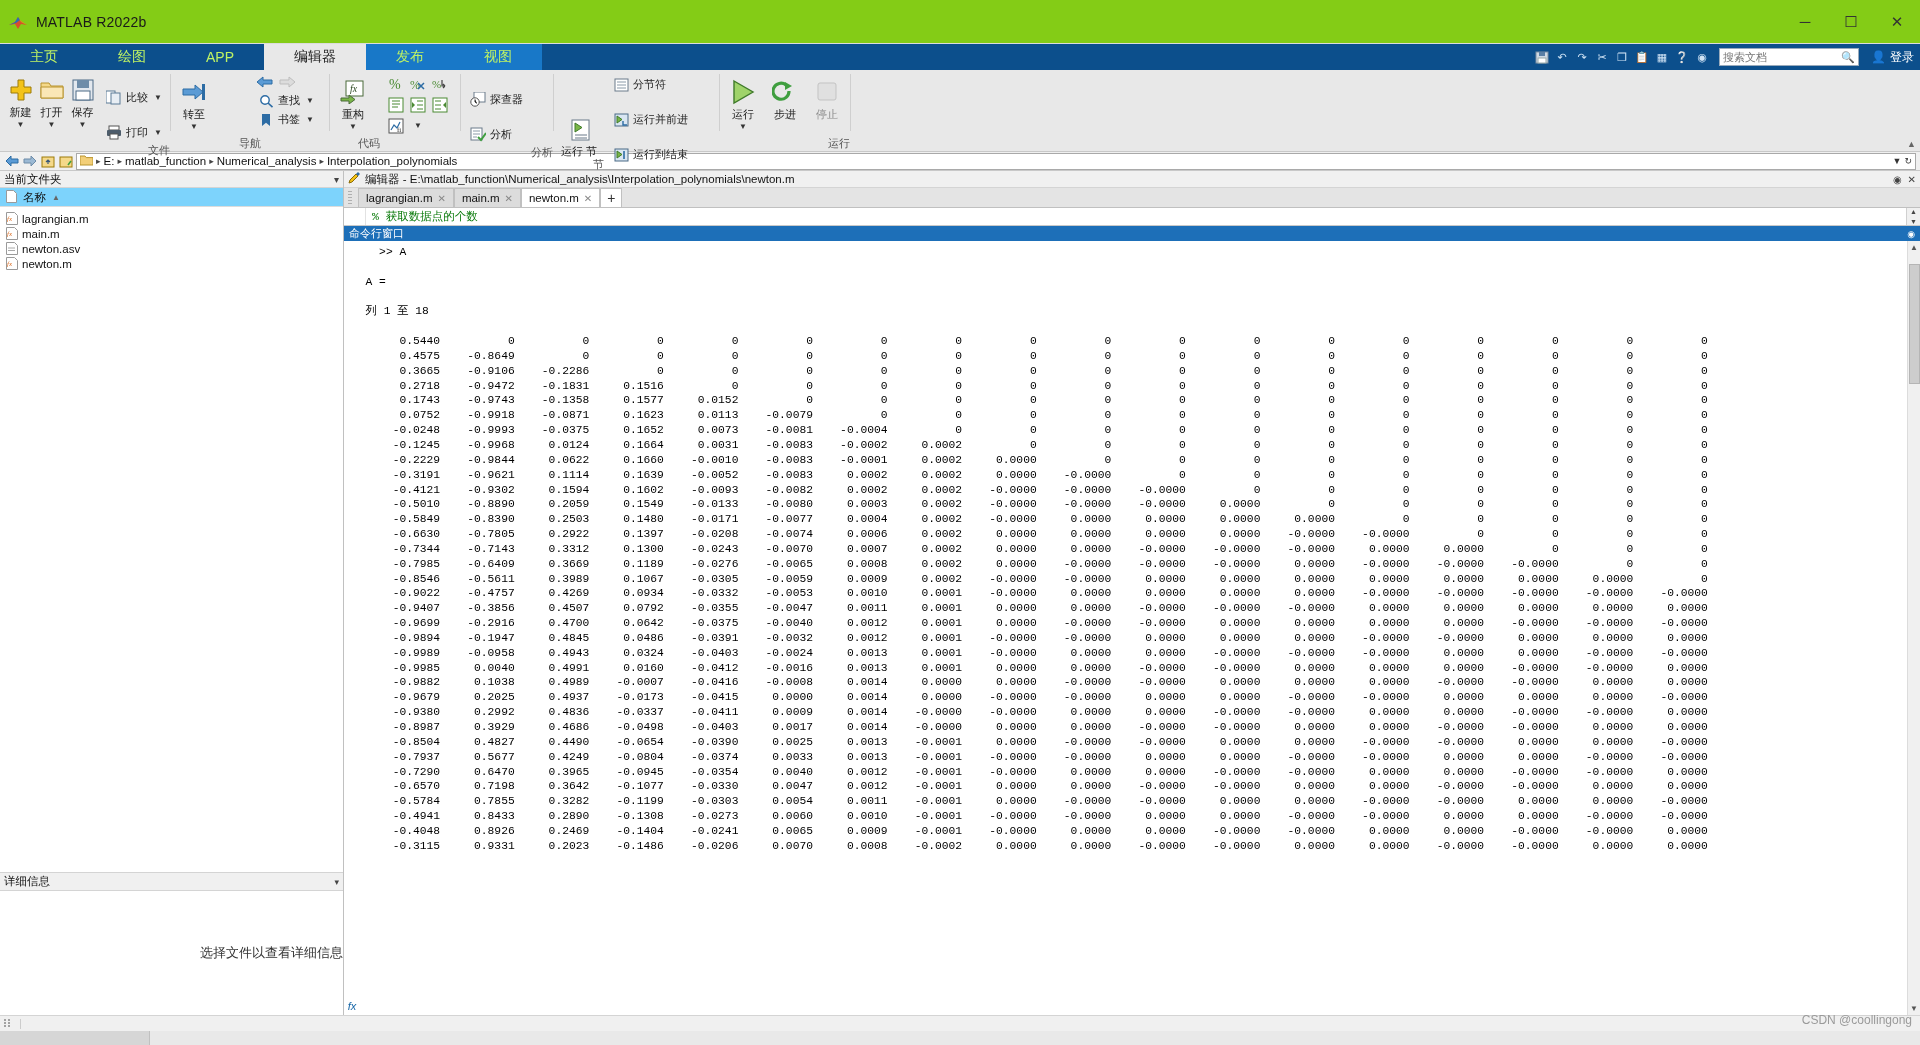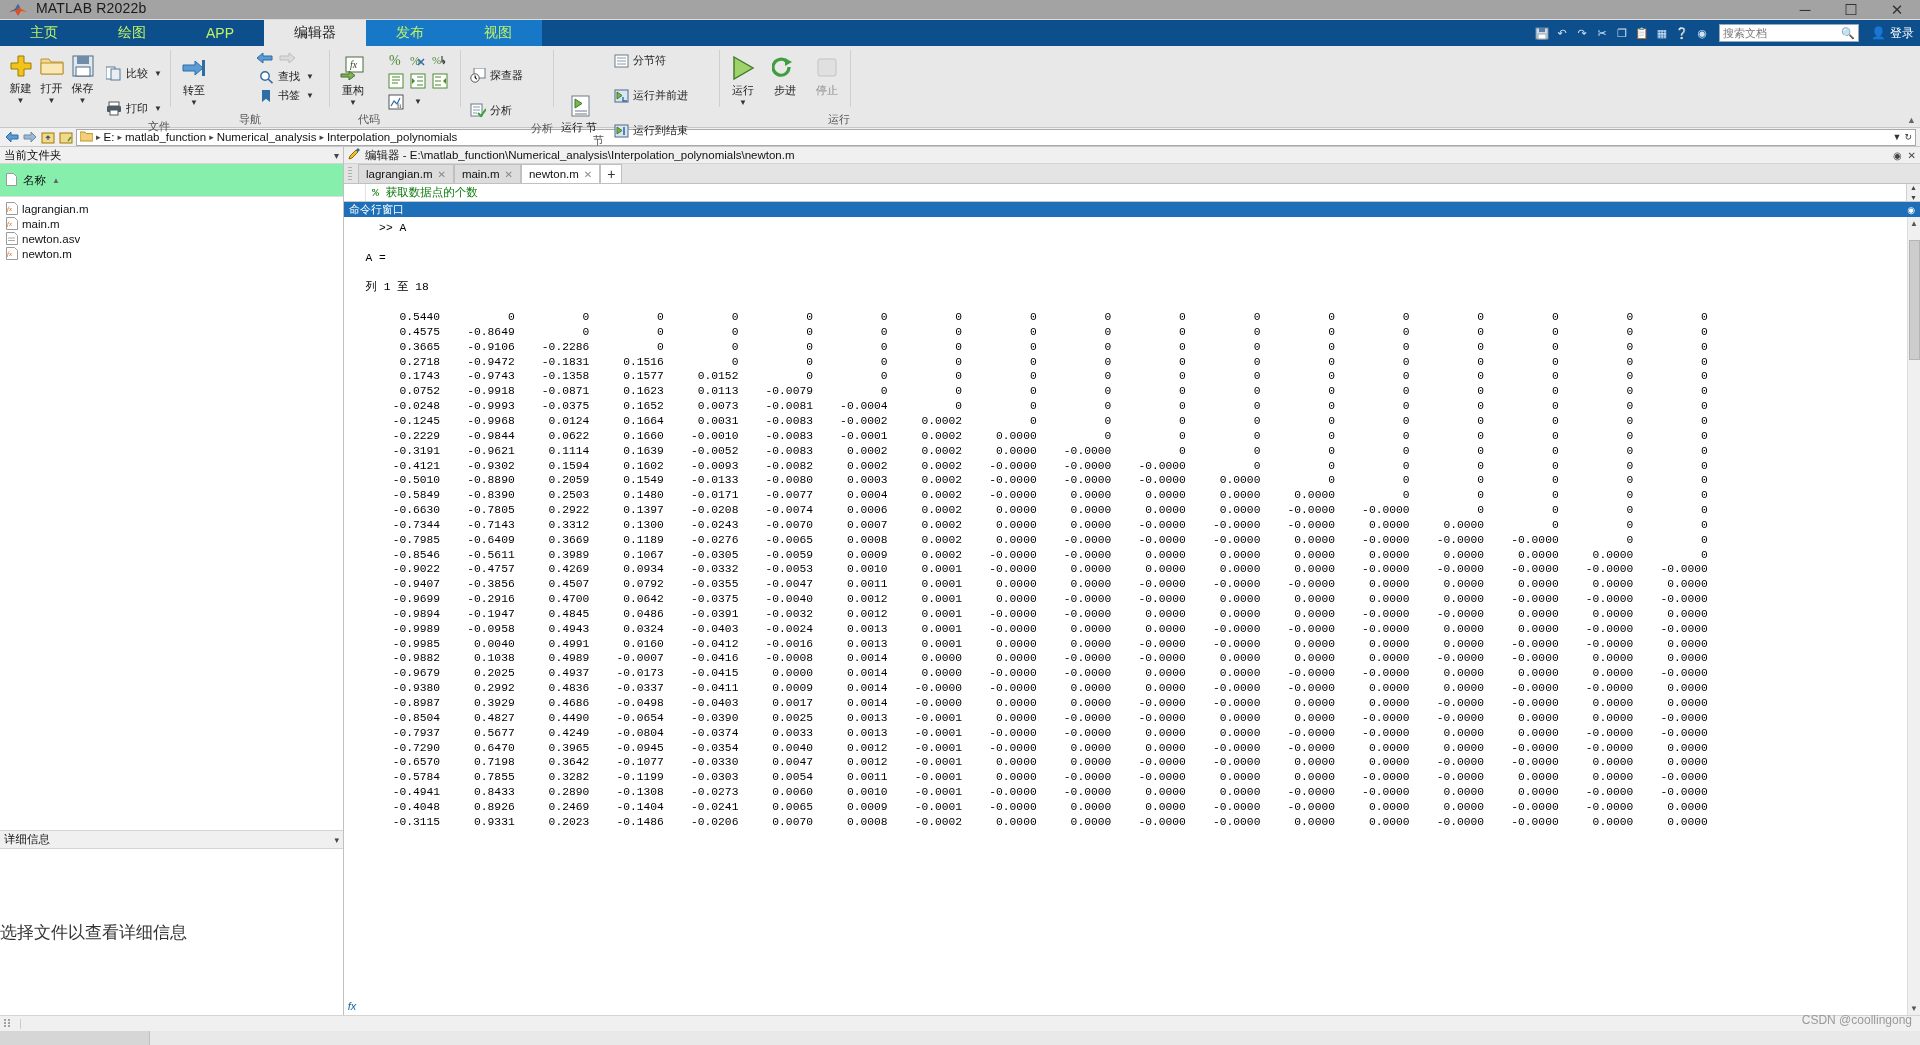--- a/index.html
+++ b/index.html
@@ -6,21 +6,21 @@
   html, body {
     width: 1920px; height: 1045px;
     font-family: "Liberation Sans", sans-serif;
     background: #f0f0f0;
     overflow: hidden;
   }
   #app { position: relative; width: 1920px; height: 1045px; background:#f0f0f0; display:flex; flex-direction:column; }
 
   
   .titlebar {
-    height: 20px; background: #a3a3a3; display: flex; 
+    height: 44px; background: #84cc16; display: flex; align-items: center;
     border-bottom: 1px solid #dcdcdc; flex: none;
   }
   .titlebar .logo { width: 22px; height: 18px; margin-left: 8px; position: relative; }
   .titlebar .title { font-size: 14px; color: #1a1a1a; margin-left: 6px; letter-spacing: .2px;}
   .win-btns { margin-left: auto; display: flex; height: 100%; }
   .win-btn { width: 46px; height: 100%; display:flex; align-items:center; justify-content:center;
              font-size: 15px; color: #333; }
 
   
   .tabrow { height: 26px; background: #0c4f8c; display:flex; align-items:flex-end; flex: none; position:relative;}
@@ -73,29 +73,29 @@
 
   
   .main { flex:1; display:flex; min-height:0; }
 
   
   .leftpanel { width: 344px; background:#fff; display:flex; flex-direction:column;
                border-right: 1px solid #c0c0c0; flex:none;}
   .panelhdr { height: 17px; background:#f0f0f0; border-bottom:1px solid #d4d4d4;
               display:flex; align-items:center; padding: 0 4px; font-size: 11.5px; color:#111;gap:48px;}
   .panelhdr .acts { margin-left:auto; display:flex; gap:4px; color:#444; font-size:10px;}
-  .filehdr { height: 33px; display:flex; align-items:center; border-bottom:1px solid #dcdcdc;
-             font-size: 11.5px; color:#111; padding-left: 6px; gap:6px; background:#86efac;}
+  .filehdr { height: 19px; display:flex; align-items:center; border-bottom:1px solid #dcdcdc;
+             font-size: 11.5px; color:#111; padding-left: 6px; gap:6px; background:#7dd3fc;}
   .filelist { flex: 1; overflow:hidden; background:#fff;}
   .filerow { height: 15px; display:flex; align-items:center; gap:4px; padding-left: 6px; font-size: 11.5px; color:#111;}
   .mfileic { width:12px; height:13px; position:relative; flex:none;}
   .detailhdr { height: 19px; background:#f0f0f0; border-top:1px solid #d4d4d4; border-bottom:1px solid #d4d4d4;
                display:flex; align-items:center; padding:0 4px; font-size:11.5px; color:#111;}
-  .detailbody { height: 166px; background:#fff; display:flex; align-items:center; justify-content:flex-start;
-                font-size: 17px; color:#333;}
+  .detailbody { height: 124px; background:#fff; display:flex; align-items:center; justify-content:flex-end;
+                font-size: 13px; color:#333;}
 
   
   .rightside { flex:1; display:flex; flex-direction:column; min-width:0; background:#f0f0f0;}
   .edhdr { height: 17px; background:#f0f0f0; border-bottom:1px solid #d4d4d4;
            display:flex; align-items:center; padding: 0 4px; gap:4px; font-size:11.5px; color:#111;}
   .edhdr .acts { margin-left:auto; display:flex; gap:6px; color:#444; font-size:10px;}
   .edtabs { height: 20px; background:#e4e4e4; display:flex; align-items:flex-end; padding-left: 14px;
             border-bottom:1px solid #c0c0c0; position:relative;}
   .edtabs .grip { position:absolute; left:4px; top:3px; width:4px; height:14px;
                   background-image: repeating-linear-gradient(to bottom,#b0b0b0 0 1px,transparent 1px 3px);}

